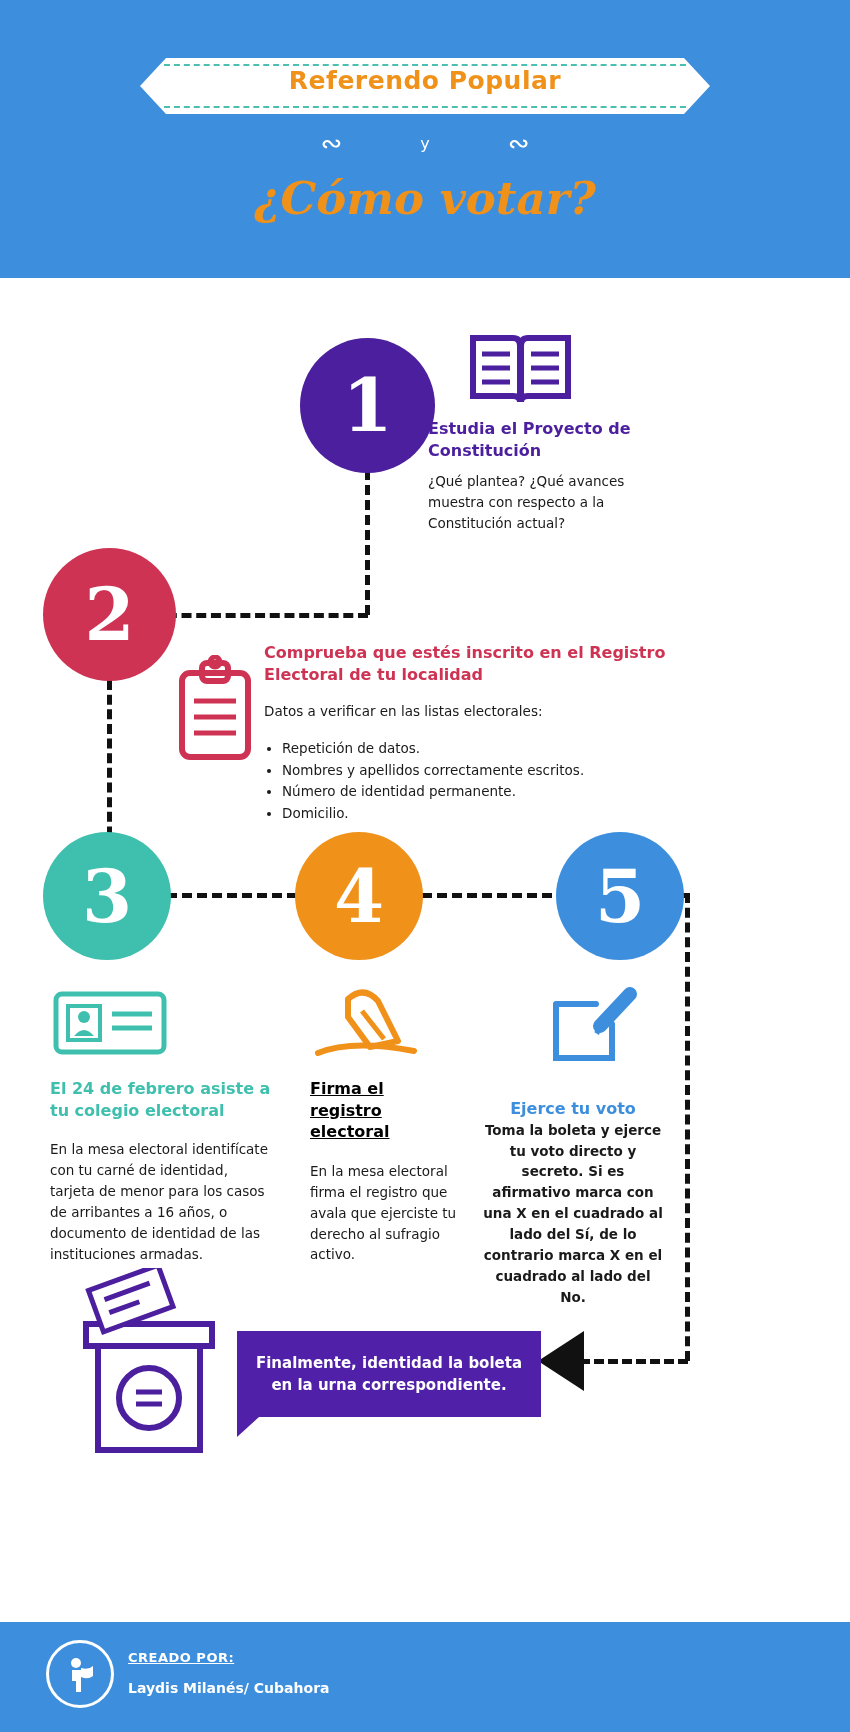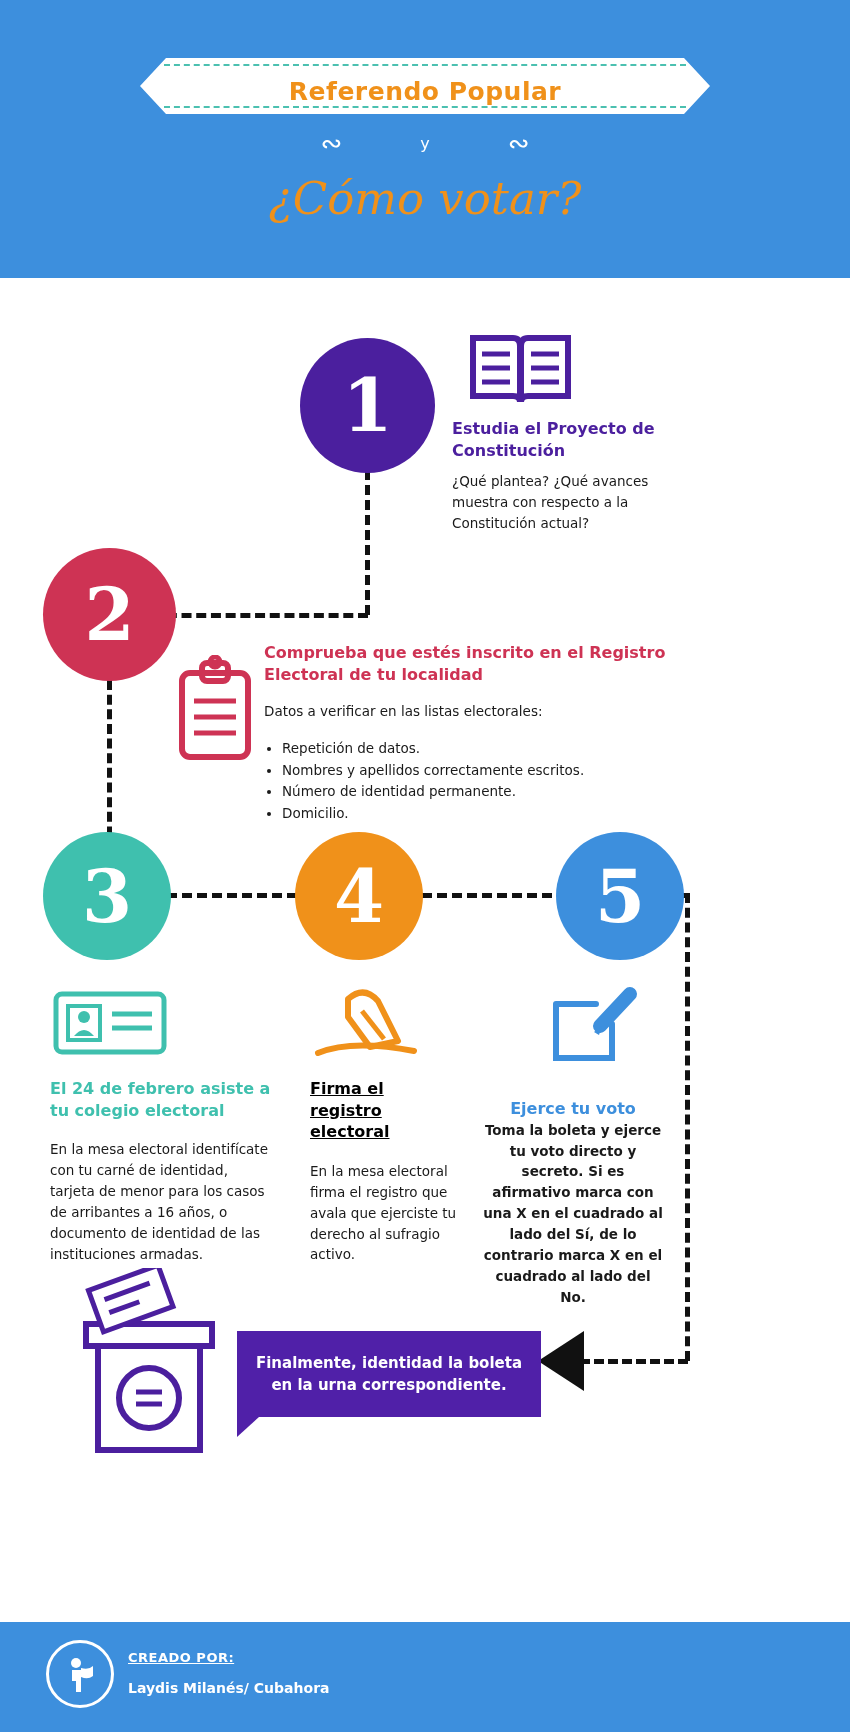--- a/index.html
+++ b/index.html
@@ -22,35 +22,35 @@
     background:#ffffff;
   }
   .ribbon:before,.ribbon:after{
     content:"";position:absolute;top:0;width:26px;height:56px;background:#3d8fdd;
   }
   .ribbon:before{left:0;clip-path:polygon(0 0,100% 0,0 50%,100% 100%,0 100%);}
   .ribbon:after{right:0;clip-path:polygon(100% 0,0 0,100% 50%,0 100%,100% 100%);}
   .ribbon-inner{
     position:absolute;left:24px;right:24px;top:6px;bottom:6px;
     border-top:2px dashed #4bc0b0;border-bottom:2px dashed #4bc0b0;
-    display:flex;align-items:flex-end;justify-content:center;
+    display:flex;align-items:flex-start;justify-content:center;
   }
   .ribbon-title{
     color:#f0911a;font-size:25px;font-weight:bold;letter-spacing:.5px;
     font-family:"DejaVu Sans", sans-serif;
   }
   .ydiv{
     position:absolute;left:0;right:0;top:128px;height:30px;
     display:flex;align-items:center;justify-content:center;gap:78px;
     color:#ffffff;font-size:16px;
   }
   .swirl{font-size:26px;line-height:1;color:#ffffff;}
   .main-title{
     position:absolute;left:0;right:0;top:172px;text-align:center;
-    color:#f0911a;font-size:45px;font-weight:normal;font-style:italic;
+    color:#f0911a;font-size:45px;font-weight:bold;font-style:italic;
     font-family:"DejaVu Serif", serif;
   }
 
   
   .circle{
     position:absolute;border-radius:50%;
     display:flex;align-items:center;justify-content:center;
     color:#ffffff;font-weight:bold;font-family:"DejaVu Serif",serif;
   }
   .c1{left:300px;top:338px;width:135px;height:135px;background:#4b1f9e;font-size:72px;}
@@ -64,21 +64,21 @@
   .dash-h{position:absolute;border-top:5px dashed #111;}
 
   
   .h-purple{color:#4b1f9e;font-weight:bold;font-size:16px;line-height:1.35;}
   .h-red{color:#ce3354;font-weight:bold;font-size:16px;line-height:1.35;}
   .h-teal{color:#3fc0ae;font-weight:bold;font-size:16px;line-height:1.35;}
   .h-orange{color:#000000;font-weight:bold;font-size:16px;line-height:1.35;text-decoration:underline;}
   .h-blue{color:#3d8fdd;font-weight:bold;font-size:16px;line-height:1.35;}
   .body-txt{color:#1a1a1a;font-size:13.5px;line-height:1.55;}
 
-  .blk1{position:absolute;left:452px;top:418px;width:210px;}
+  .blk1{position:absolute;left:428px;top:418px;width:210px;}
   .blk1 .body-txt{margin-top:10px;}
   .blk2{position:absolute;left:264px;top:642px;width:430px;}
   .blk2 .body-txt{margin-top:16px;}
   .blk2 ul{margin:4px 0 0 0;padding-left:18px;}
   .blk2 li{margin:0;padding:0;line-height:1.6;}
   .blk3{position:absolute;left:50px;top:1078px;width:225px;}
   .blk3 .body-txt{margin-top:18px;}
   .blk4{position:absolute;left:310px;top:1078px;width:150px;}
   .blk4 .body-txt{margin-top:18px;}
   .blk5{position:absolute;left:483px;top:1098px;width:180px;text-align:center;}

